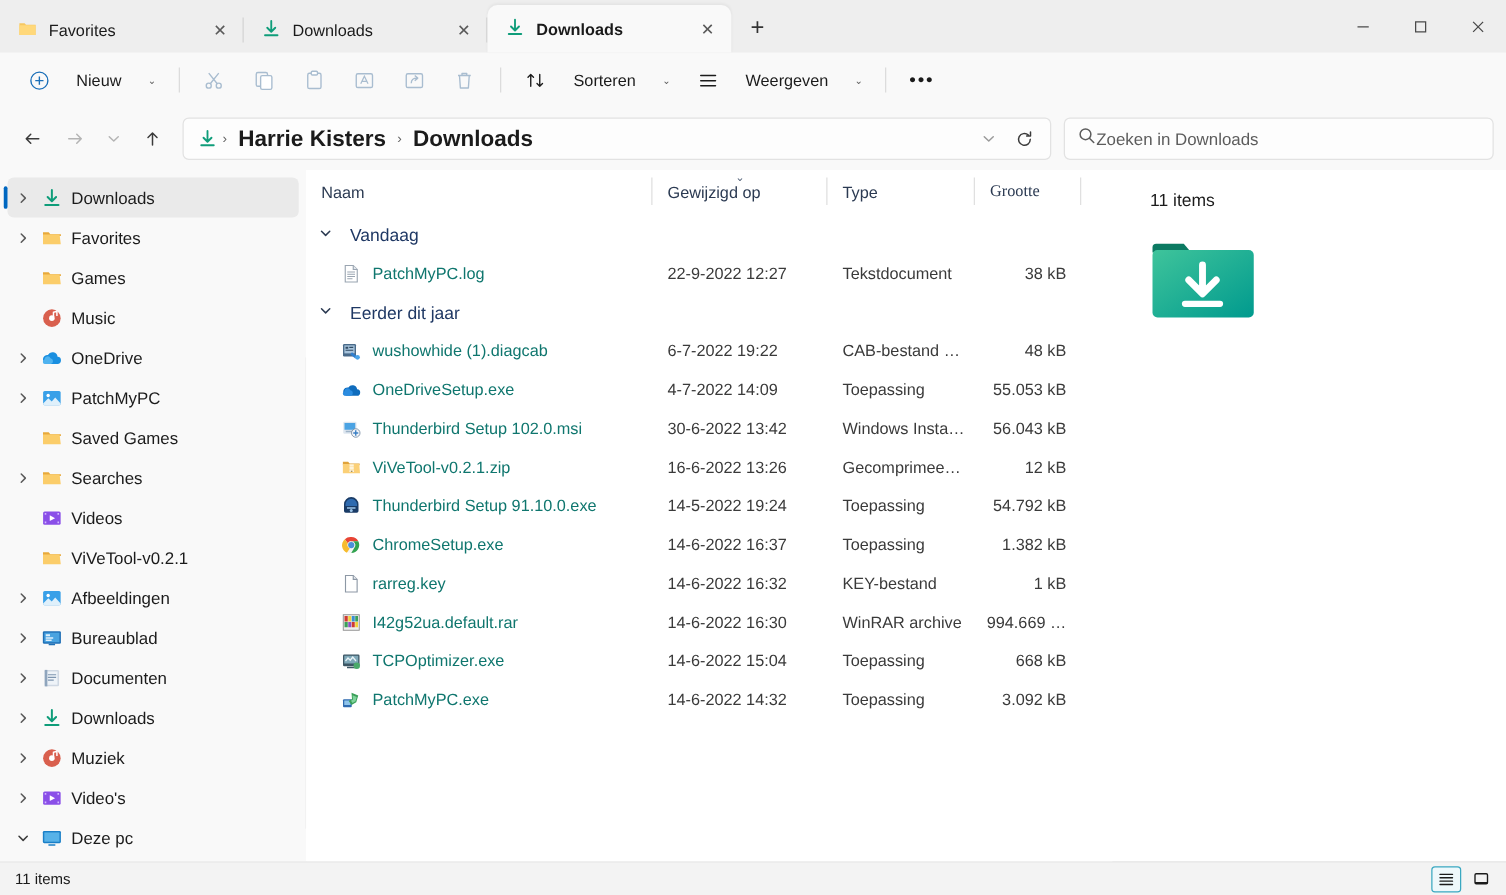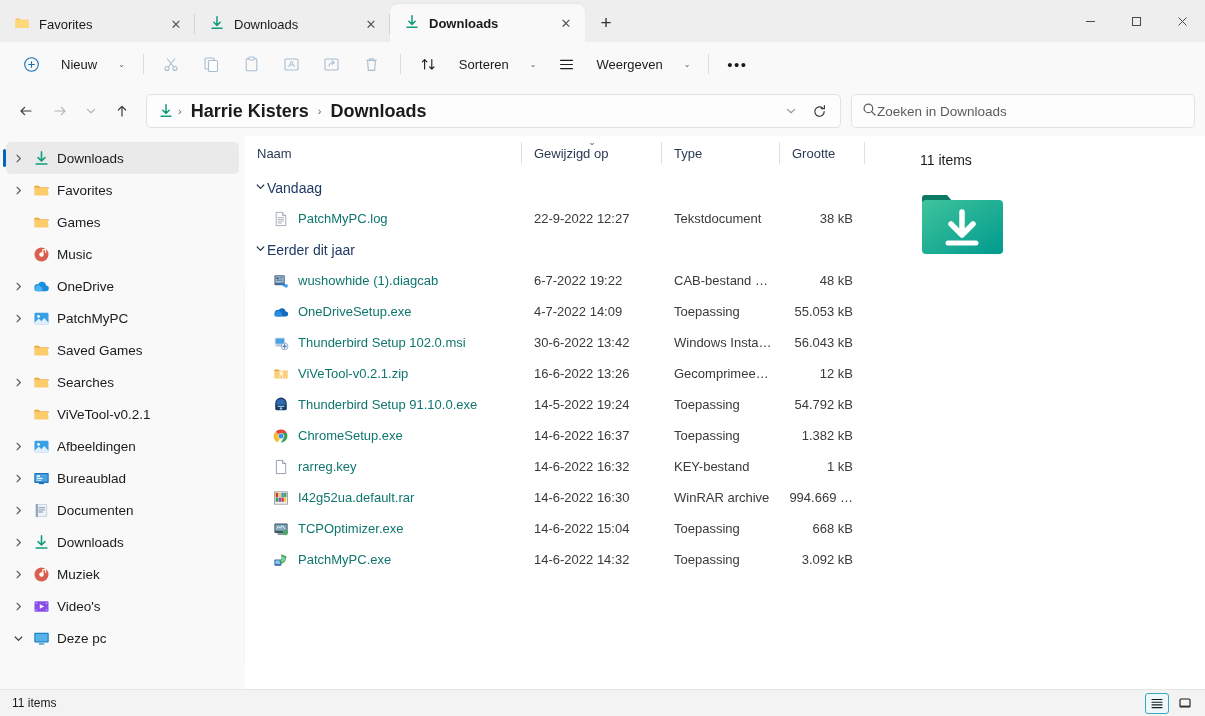--- a/index.html
+++ b/index.html
@@ -124,24 +124,24 @@
   .colheads { height: 34px; display: flex; align-items: center; position: relative; flex: none; }
   .colhead {
     font-size: 13px; color: #2b3a52; height: 34px; display: flex; align-items: center;
     padding-left: 12px; position: relative;
   }
   .colhead .sep { position: absolute; right: 0; top: 6px; bottom: 6px; width: 1px; background: #e0e0e0; }
   .sortglyph { position: absolute; top: 1px; left: 50%; transform: translateX(-50%); font-size: 9px; color: #4a5a72; }
   .c-name { width: 277px; }
   .c-date { width: 140px; }
   .c-type { width: 118px; }
-  .c-size { width: 85px; }
+  .c-size { width: 85px; font-family: Liberation Serif, serif; }
 
   .listarea { flex: 1; overflow: hidden; padding-top: 2px; }
-  .grouphdr { height: 31px; display: flex; align-items: center; padding-left: 10px; gap: 1px; }
+  .grouphdr { height: 31px; display: flex; align-items: center; padding-left: 10px; gap: 14px; }
   .grouphdr .gchev { font-size: 10px; color: #2b3a52; }
   .grouphdr .glabel { font-size: 14px; color: #1f3864; }
   .row { height: 31px; display: flex; align-items: center; }
   .cell { font-size: 13px; color: #3a3a3a; white-space: nowrap; overflow: hidden; text-overflow: ellipsis; }
   .cell.name { width: 277px; display: flex; align-items: center; gap: 9px; padding-left: 27px; color: #0f766e; }
   .cell.date { width: 140px; padding-left: 12px; }
   .cell.type { width: 118px; padding-left: 12px; }
   .cell.size { width: 85px; text-align: right; padding-right: 12px; }
   .fic { width: 17px; height: 17px; flex: none; display: flex; align-items: center; justify-content: center; }
 
@@ -481,20 +481,31 @@
                 <path d="M4 2.2L7.3 5.5 4 8.8" stroke="#5a5a5a" stroke-width="1.2" fill="none" stroke-linecap="round" stroke-linejoin="round"></path>
               </svg>
             </span>
             <span class="nav-icon">
               <svg width="17" height="17" viewBox="0 0 16 16">
                 <path d="M1.3 3.6h4.3l1.2 1.4h8v1.4H1.3z" fill="#e8a93a"></path>
                 <path d="M1.3 5.2h12.5l.9 7.4H1.3z" fill="#fbcd6a"></path>
               </svg>
             </span>
             <span class="nav-label">Searches</span>
+          </div>
+          <div class="navitem">
+            <span class="nav-exp"></span>
+            <span class="nav-icon">
+              <svg width="17" height="17" viewBox="0 0 16 16">
+                <rect x="1.4" y="3" width="13.2" height="10" rx="1.2" fill="#8a4fe8"></rect>
+                <path d="M6.4 5.9l4 2.1-4 2.1z" fill="#fff"></path>
+                <path d="M2.6 4.2h1.2v1.2H2.6zM2.6 10.6h1.2v1.2H2.6zM12.2 4.2h1.2v1.2h-1.2zM12.2 10.6h1.2v1.2h-1.2z" fill="#d4b9ff"></path>
+              </svg>
+            </span>
+            <span class="nav-label">Videos</span>
           </div>
           <div class="navitem">
             <span class="nav-exp"></span>
             <span class="nav-icon">
               <svg width="17" height="17" viewBox="0 0 16 16">
                 <path d="M1.3 3.6h4.3l1.2 1.4h8v1.4H1.3z" fill="#e8a93a"></path>
                 <path d="M1.3 5.2h12.5l.9 7.4H1.3z" fill="#fbcd6a"></path>
               </svg>
             </span>
             <span class="nav-label">ViVeTool-v0.2.1</span>

